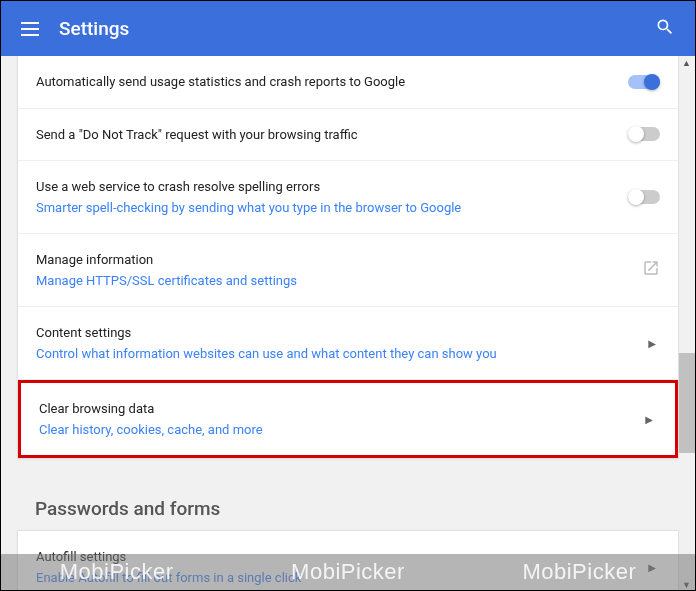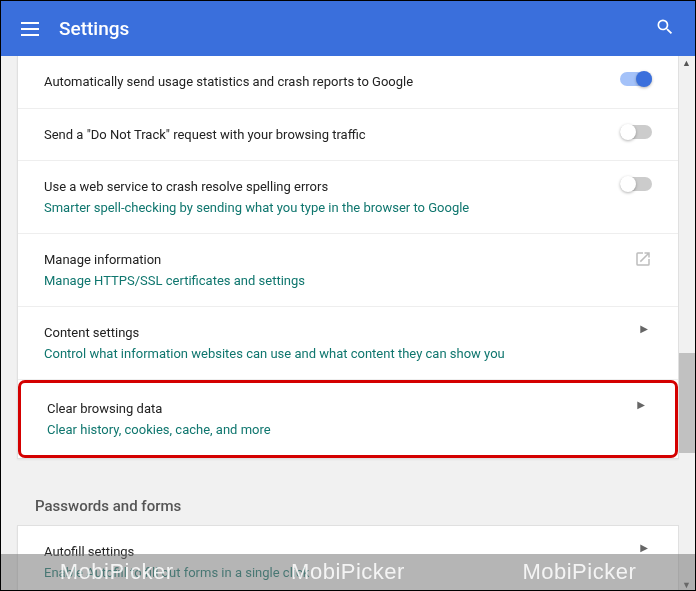--- a/index.html
+++ b/index.html
@@ -87,41 +87,41 @@
   }
   .card {
     background: #fff;
     margin: 0 16px 16px 16px;
     border: 1px solid #e0e0e0;
     border-top: none;
     box-shadow: 0 1px 2px rgba(0,0,0,0.05);
   }
   .row {
     display: flex;
+    align-items: center;
     justify-content: space-between;
-    padding: 16px 26px;
+    padding: 16px 18px;
     border-bottom: 1px solid #eee;
     min-height: 50px;
     cursor: pointer;
   }
   .row:last-child {
     border-bottom: none;
-    border-radius: 7px;
   }
   .row-text {
     flex: 1;
   }
   .row-title {
     font-size: 13px;
     color: #222;
     line-height: 1.5;
   }
   .row-sub {
     font-size: 13px;
-    color: #0f766e;
+    color: #3b82f6;
     line-height: 1.5;
     margin-top: 1px;
   }
   .toggle {
     width: 32px;
     height: 14px;
     background: #ccc;
     border-radius: 7px;
     position: relative;
     flex-shrink: 0;
@@ -151,21 +151,21 @@
   }
   .chevron {
     color: #666;
     font-size: 10px;
     padding-right: 4px;
   }
   .highlight-box {
     border: 3px solid #d40000 !important;
   }
   .section-header {
-    font-size: 15px;
+    font-size: 19px;
     color: #555;
     font-weight: 500;
     padding: 22px 0 10px 18px;
     margin-left: 16px;
   }
   .card2 {
     background: #fff;
     margin: 0 16px;
     border: 1px solid #e0e0e0;
     box-shadow: 0 1px 2px rgba(0,0,0,0.05);

